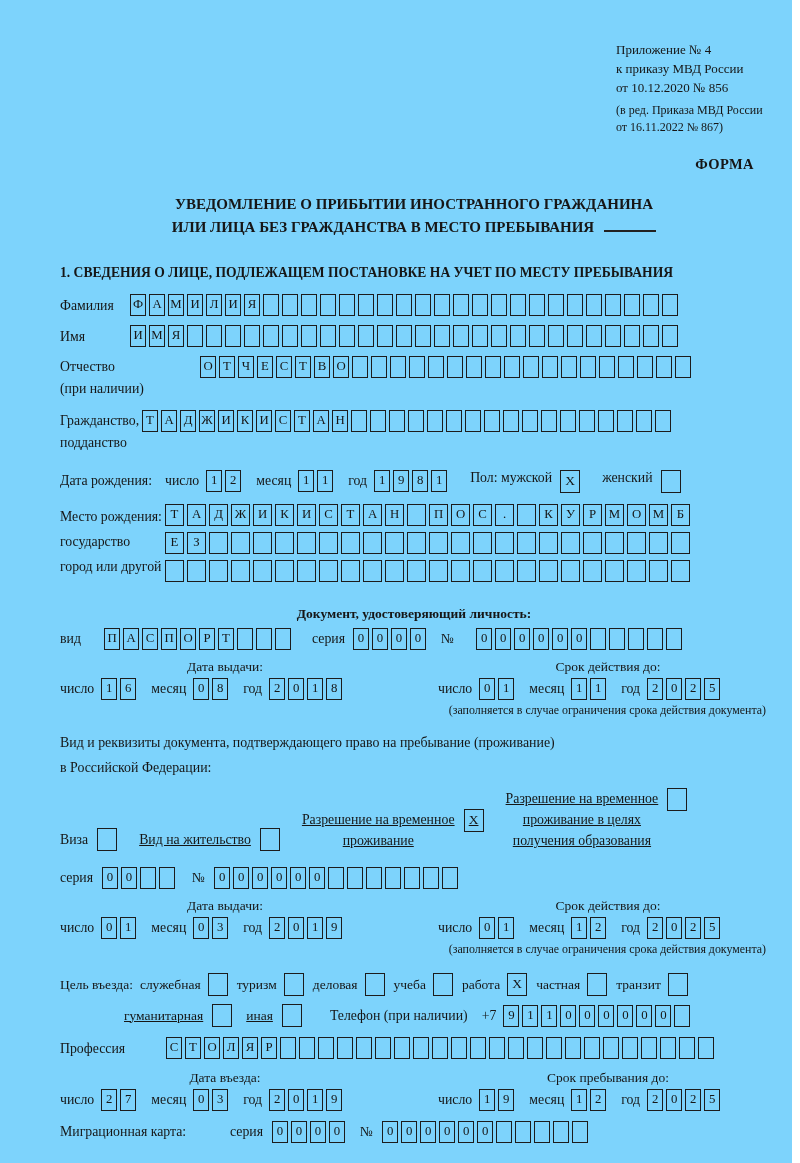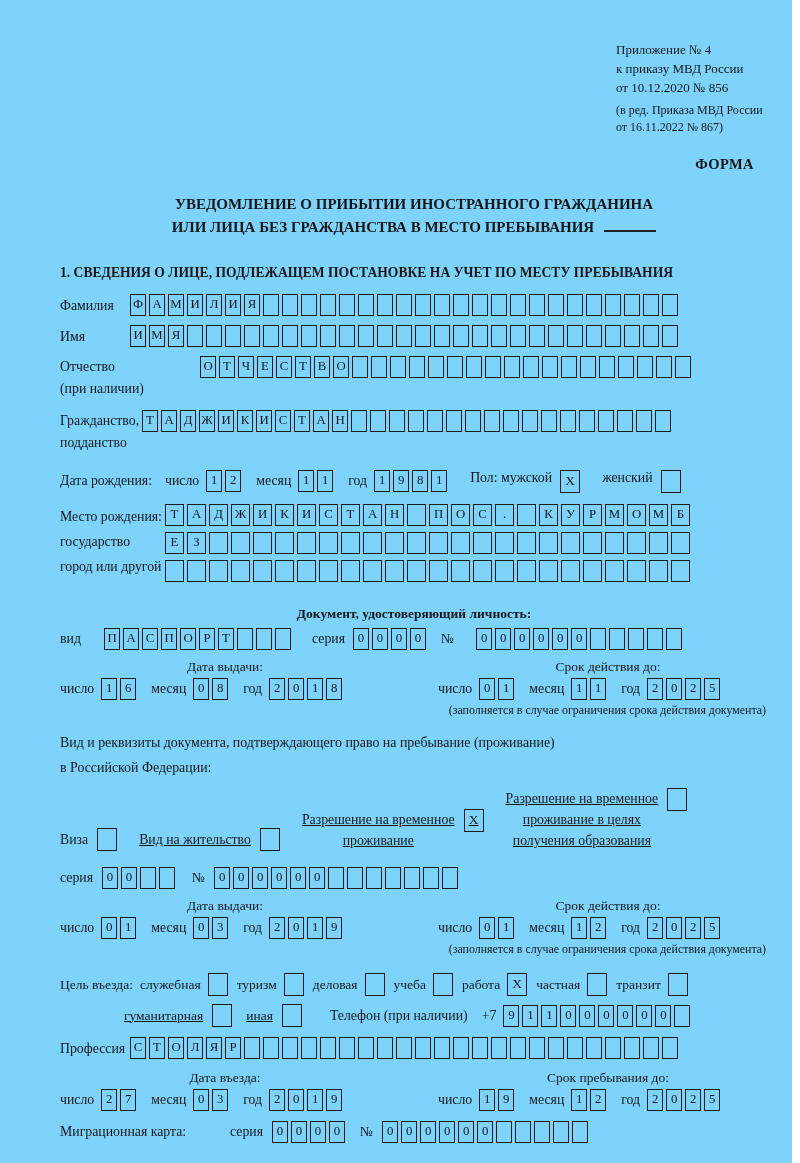--- a/index.html
+++ b/index.html
@@ -80,21 +80,21 @@
 
   .row-purpose { display:flex; align-items:center; margin-top:16px; }
   .row-purpose .plbl { font-size:13.5px; margin-right:7px; white-space:nowrap; }
   .row-purpose .chk { margin-right:9px; }
   .row-purpose2 { display:flex; align-items:center; margin-top:8px; padding-left:64px; }
   .row-purpose2 .plbl { font-size:13.5px; margin-right:9px; white-space:nowrap;text-decoration:underline; }
   .row-purpose2 .chk { margin-right:14px; }
   .phone-lbl { font-size:13.8px; margin-left:14px; margin-right:14px; white-space:nowrap; }
   .phone-prefix { font-size:13.8px; margin-right:7px; }
 
-  .row-prof { margin-top:10px; }
+  .row-prof { margin-top:10px;gap:36px; }
 
   .row-mig { margin-top:10px; align-items:center; }
   .row-mig .mlbl { width:170px; font-size:13.8px; flex-shrink:0; }
   .row-mig .slbl { font-size:13.8px; margin-right:9px; }
   .row-mig .nlbl { font-size:13.8px; margin-left:12px; margin-right:9px; }
 </style>
 </head>
 <body>
 
 <div class="page">

